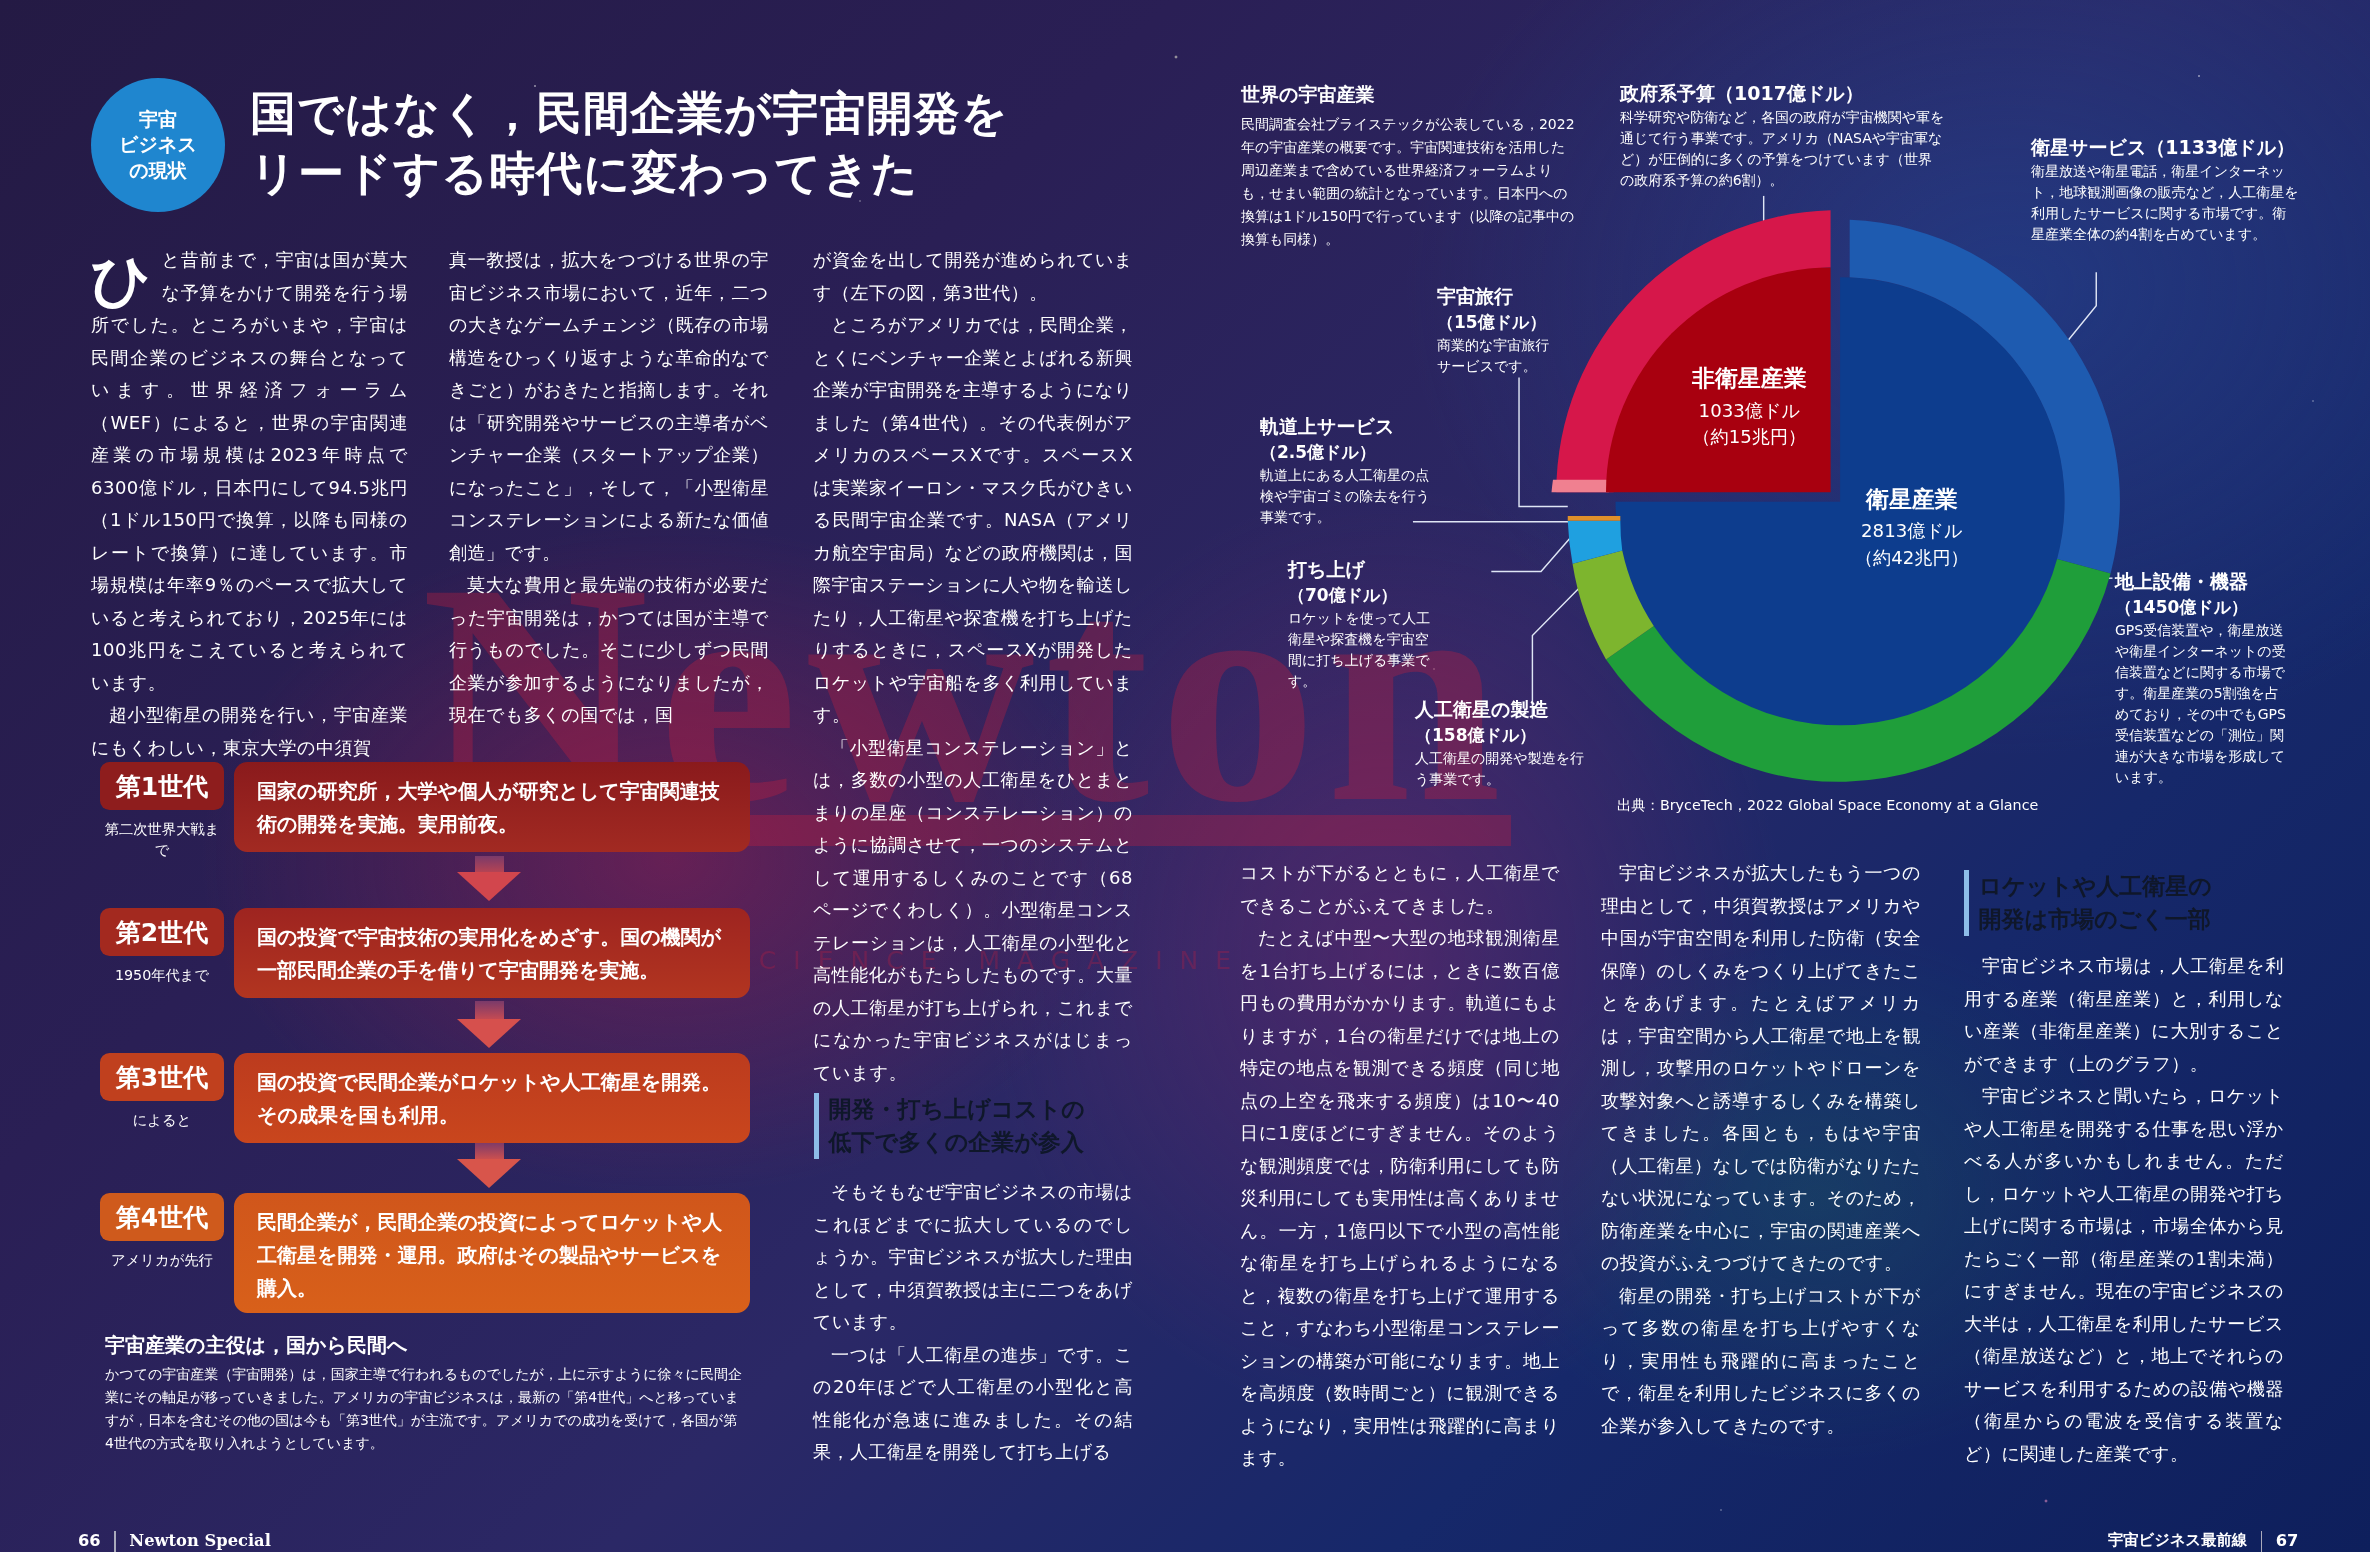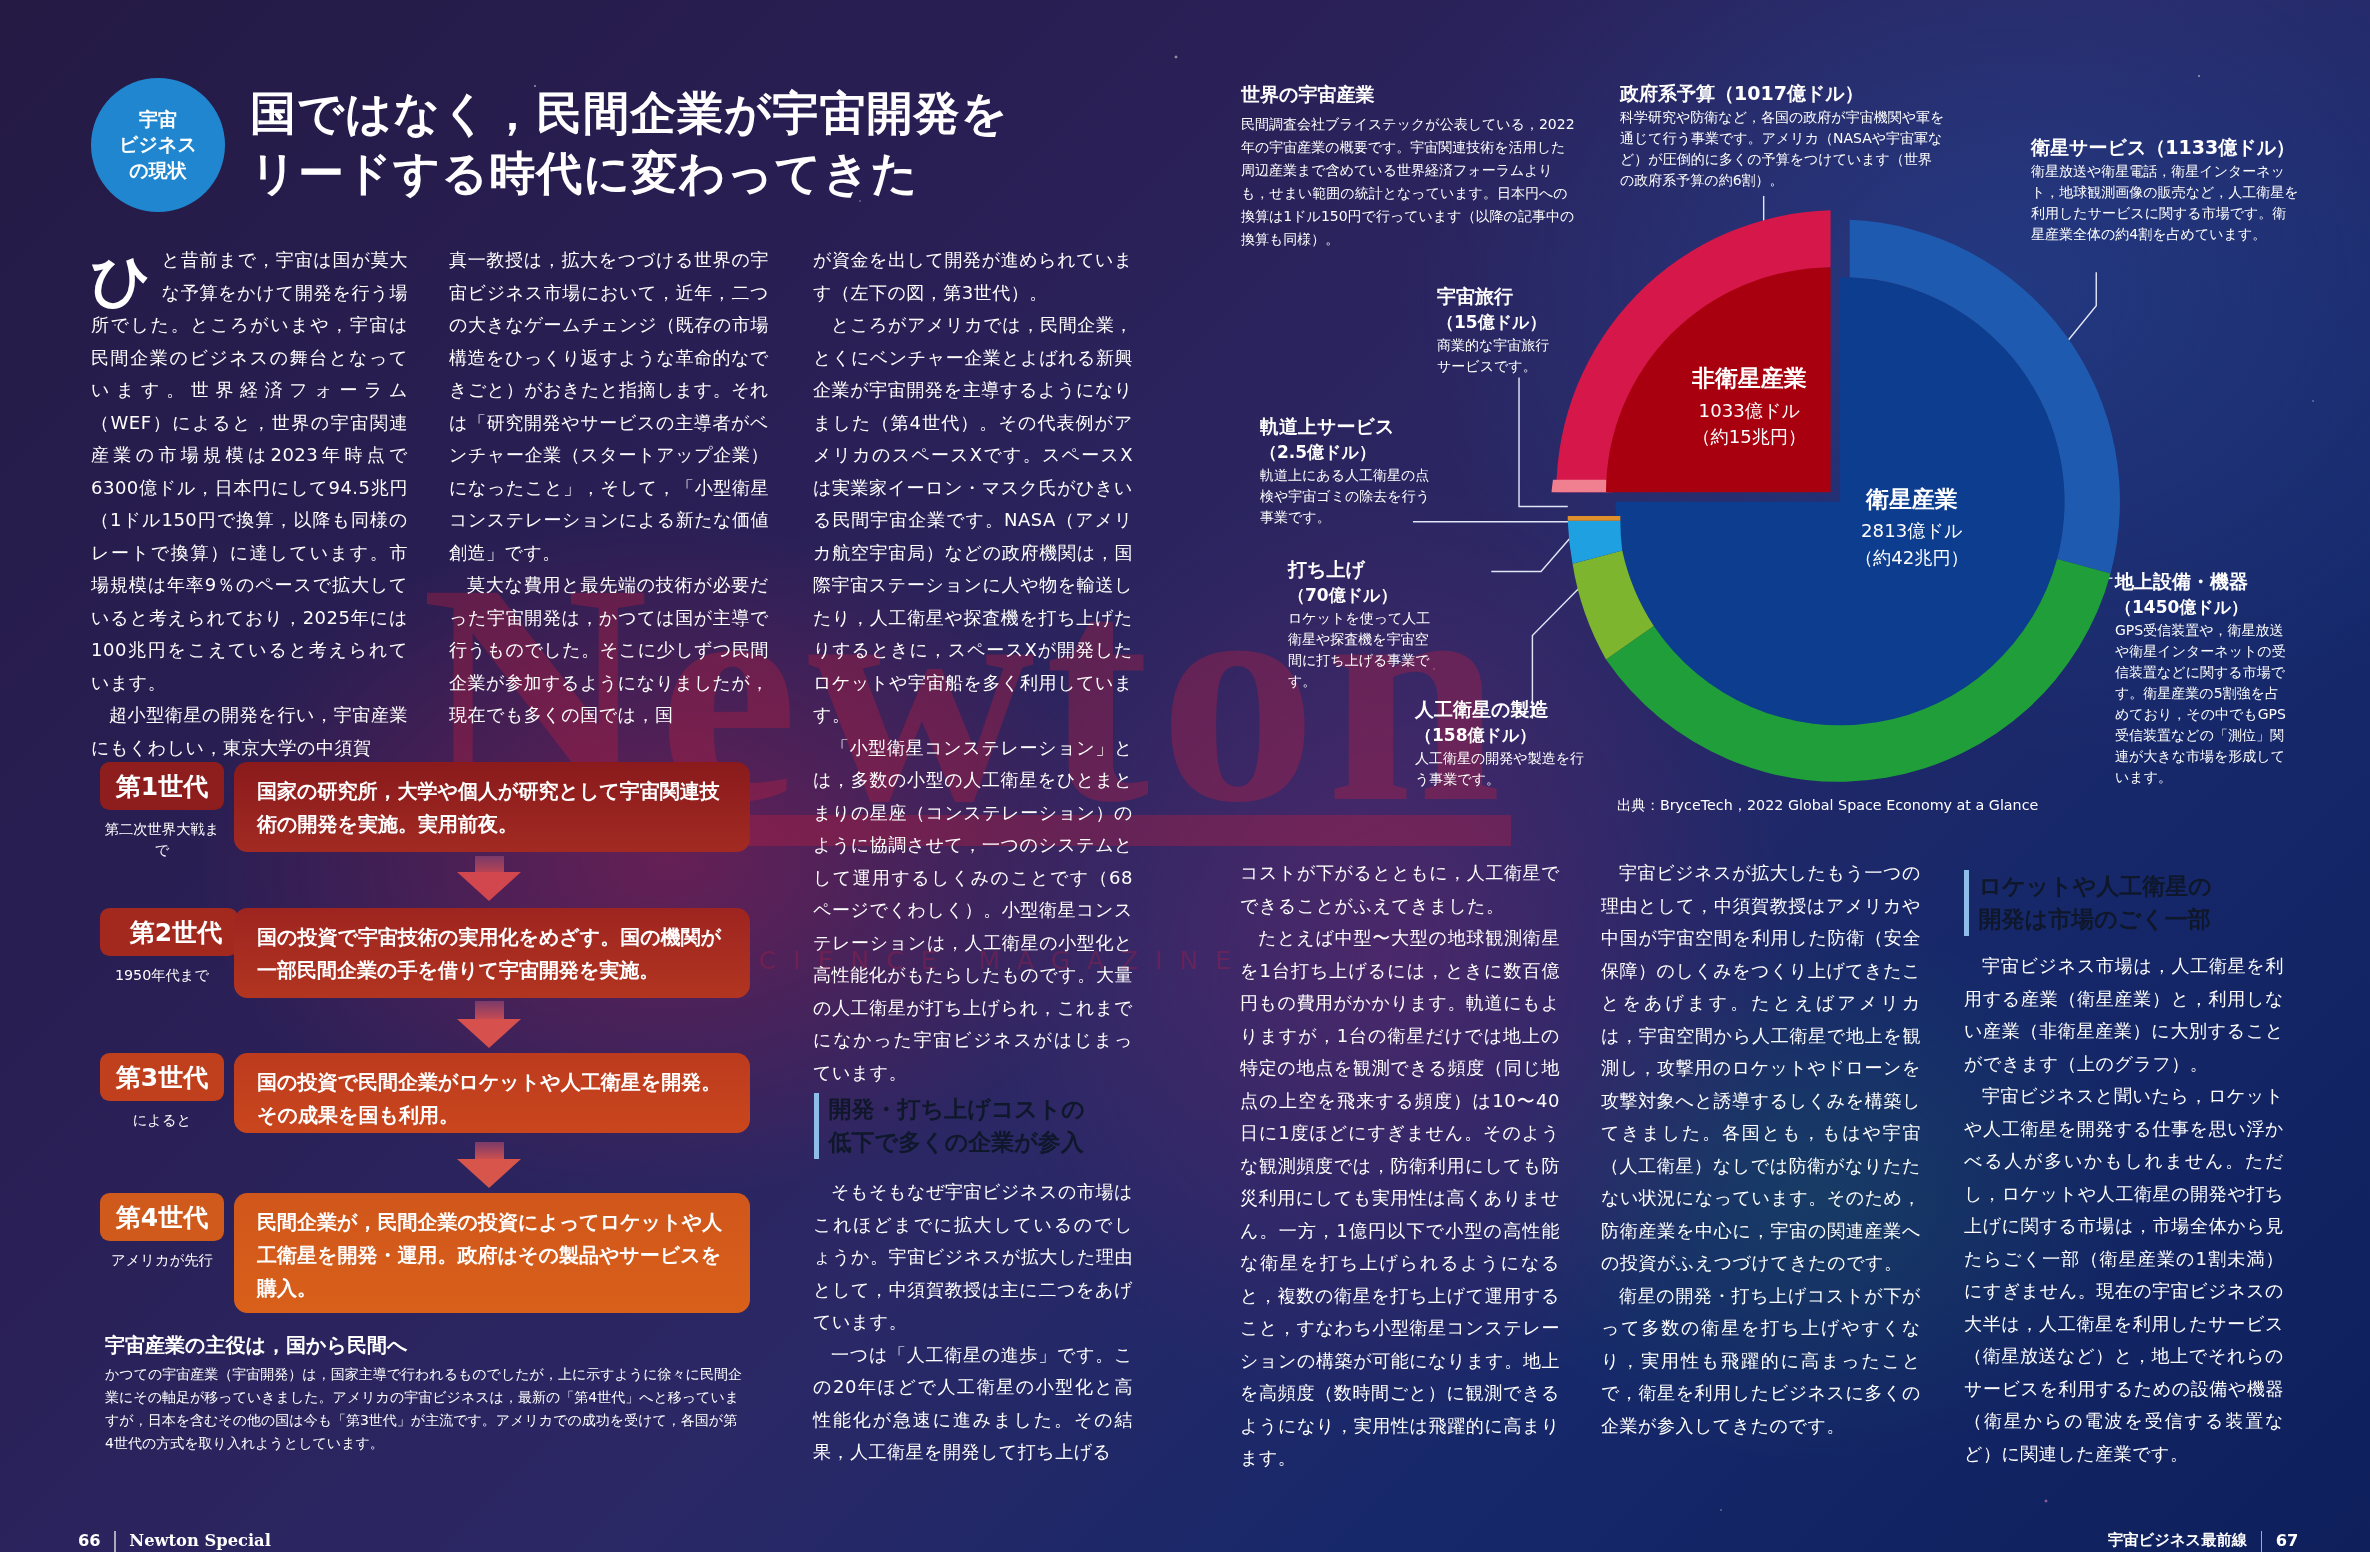--- a/index.html
+++ b/index.html
@@ -119,28 +119,28 @@
   <div class="arrow" style="left:457px;top:1019px;border-top:29px solid #d6504d;"></div>
   <div class="arrow-stem" style="left:475px;top:1142px;height:19px;background:linear-gradient(#7a3a6a,#d4524c);"></div>
   <div class="arrow" style="left:457px;top:1159px;border-top:29px solid #d8554b;"></div>
 
   <div class="gen" style="top:762px;">
     <div class="gen-label" style="background:#8e1d1d;">第1世代</div>
     <div class="gen-sub">第二次世界大戦まで</div>
     <div class="gen-box" style="background:linear-gradient(#8a1a1c,#a22a22);height:90px;">国家の研究所，大学や個人が研究として宇宙関連技術の開発を実施。実用前夜。</div>
   </div>
   <div class="gen" style="top:908px;">
-    <div class="gen-label" style="background:#a3291f;padding-left:14px;">第2世代</div>
+    <div class="gen-label" style="background:#a3291f;">第2世代</div>
     <div class="gen-sub">1950年代まで</div>
     <div class="gen-box" style="background:linear-gradient(#9e2420,#b23520);height:90px;">国の投資で宇宙技術の実用化をめざす。国の機関が一部民間企業の手を借りて宇宙開発を実施。</div>
   </div>
   <div class="gen" style="top:1053px;">
     <div class="gen-label" style="background:#c0401e;text-align:center;">第3世代</div>
     <div class="gen-sub">によると</div>
-    <div class="gen-box" style="background:linear-gradient(#bc3b1e,#c9461d);height:80px;font-family:Liberation Serif, serif;">国の投資で民間企業がロケットや人工衛星を開発。その成果を国も利用。</div>
+    <div class="gen-box" style="background:linear-gradient(#bc3b1e,#c9461d);height:90px;font-family:Liberation Serif, serif;">国の投資で民間企業がロケットや人工衛星を開発。その成果を国も利用。</div>
   </div>
   <div class="gen" style="top:1193px;">
     <div class="gen-label" style="background:#cf5a1c;">第4世代</div>
     <div class="gen-sub">アメリカが先行</div>
     <div class="gen-box" style="background:linear-gradient(#d0561b,#d8601a);height:120px;">民間企業が，民間企業の投資によってロケットや人工衛星を開発・運用。政府はその製品やサービスを購入。</div>
   </div>
 </div>
 
 <div class="caption-title">宇宙産業の主役は，国から民間へ</div>
 <div class="caption-body">かつての宇宙産業（宇宙開発）は，国家主導で行われるものでしたが，上に示すように徐々に民間企業にその軸足が移っていきました。アメリカの宇宙ビジネスは，最新の「第4世代」へと移っていますが，日本を含むその他の国は今も「第3世代」が主流です。アメリカでの成功を受けて，各国が第4世代の方式を取り入れようとしています。</div>

